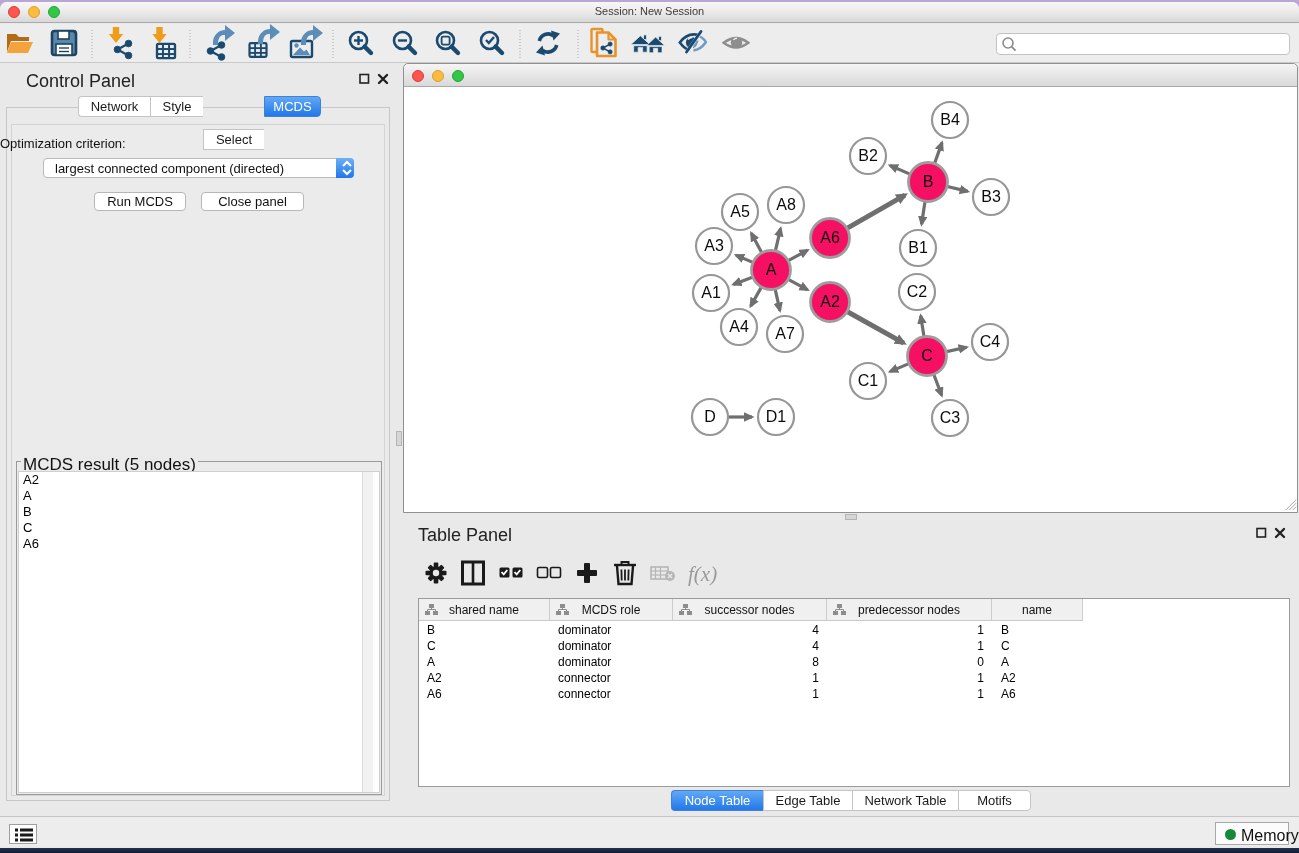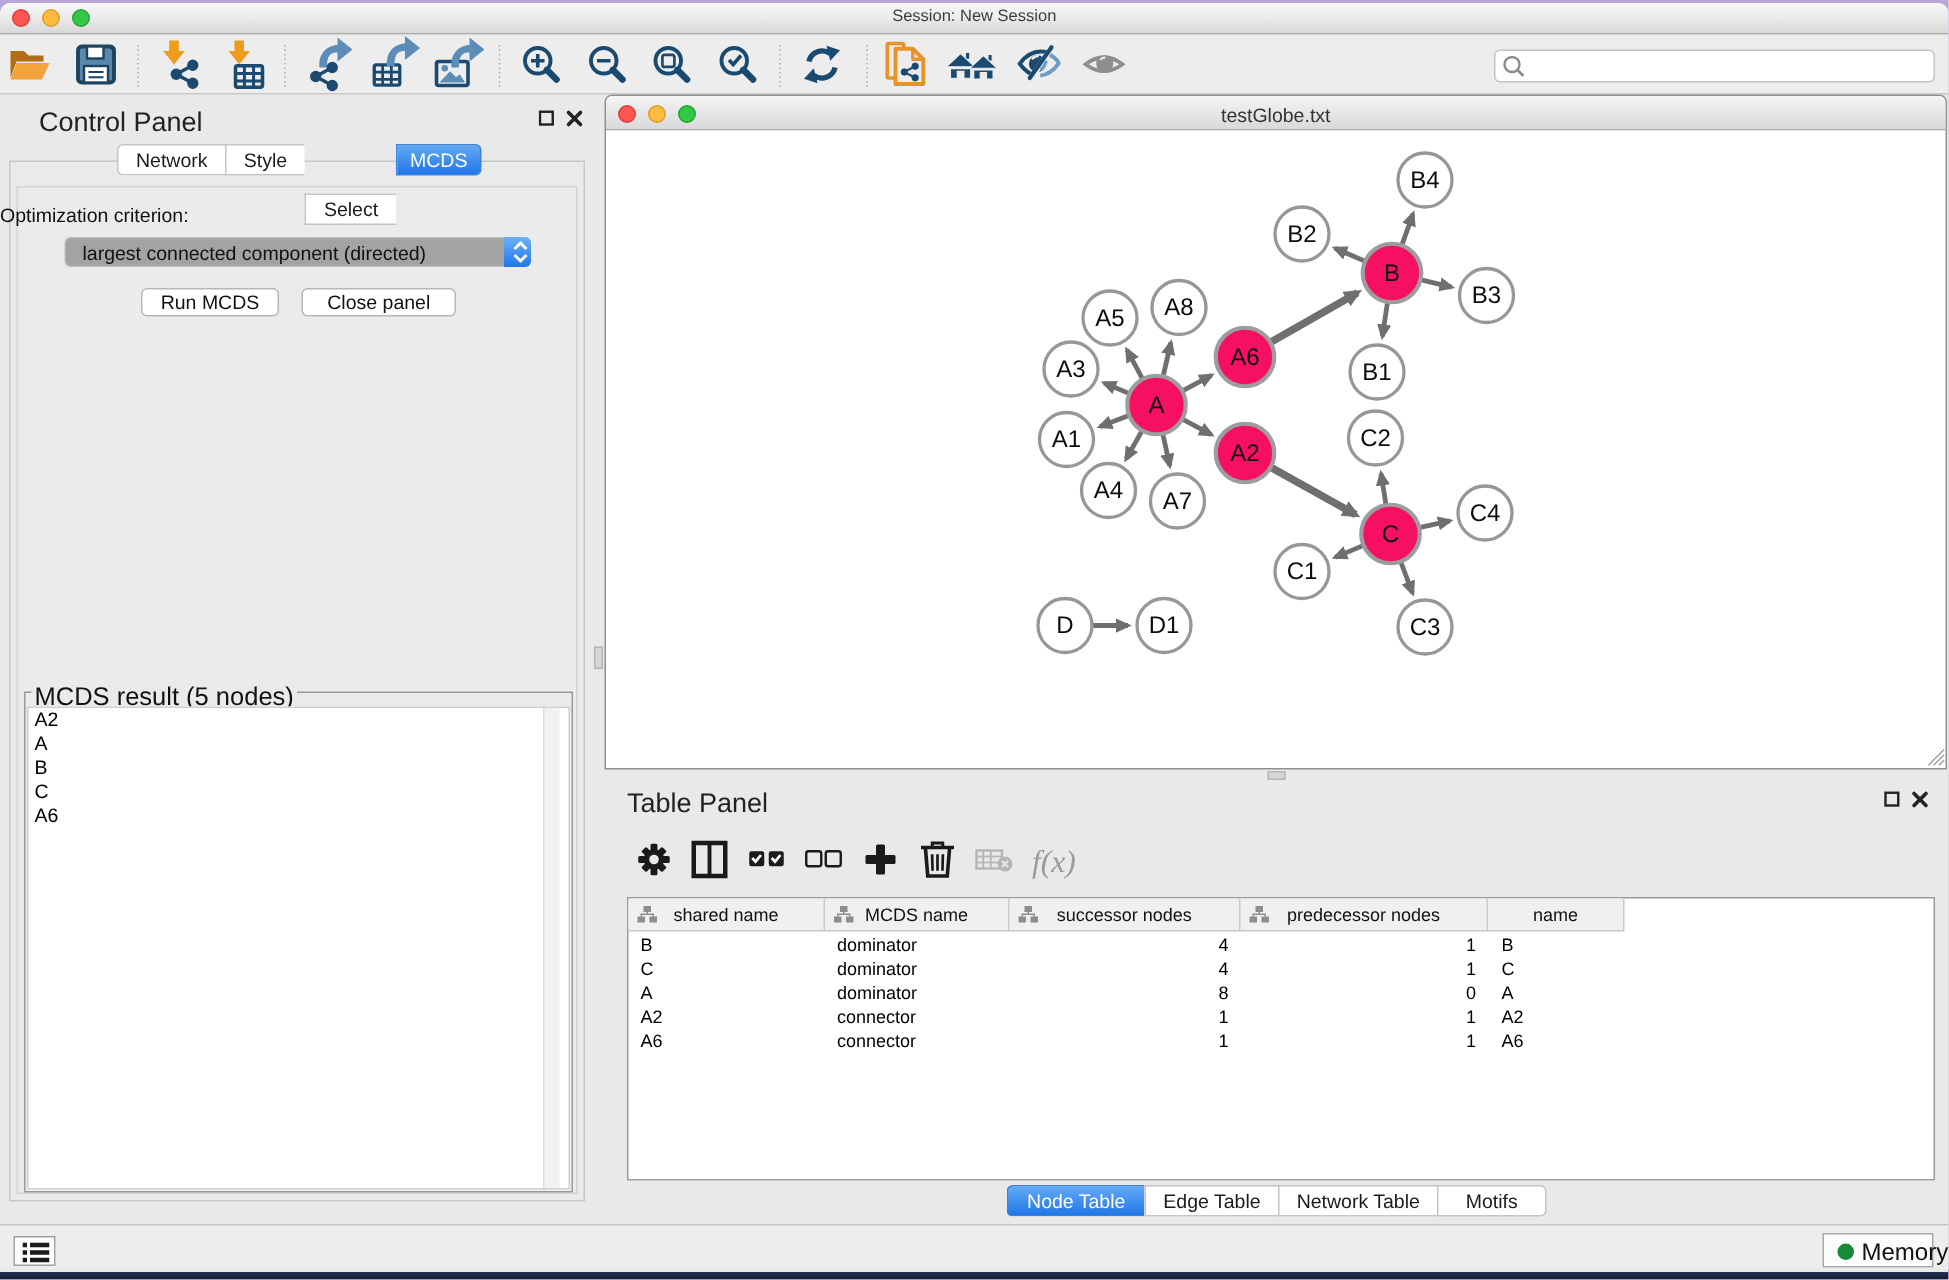--- a/index.html
+++ b/index.html
@@ -37,21 +37,21 @@
   .tabgroup .tab:last-child { border-radius:0 4px 4px 0; border-right:1px solid #c4c4c4; }
   .tabgroup .tab.sel { background:linear-gradient(180deg,#62a9f5,#2277e9); color:#fff;
         border-color:#3e82d8; }
   #cp-pane { position:absolute; left:6px; top:107px; width:384px; height:694px;
              border:1px solid #c8c8c8; background:#eaeaea; }
   #cp-inner { position:absolute; left:11px; top:124px; width:374px; height:672px;
              border:1px solid #d4d4d4; background:#ebebeb; }
   #optlabel { position:absolute; left:0px; top:136px; width:397px; 
               font-size:13px; color:#111; }
   #combo { position:absolute; left:43px; top:158px; width:311px; height:20px;
-           background:#a3a3a3; border:1px solid #b9b9b9; border-radius:4px;
+           background:#ffffff; border:1px solid #b9b9b9; border-radius:4px;
            font-size:13px; color:#111; line-height:19px; text-indent:11px;}
   #combo .step { position:absolute; right:-1px; top:-1px; width:18px; height:20px;
            border-radius:0 4px 4px 0; background:linear-gradient(180deg,#6cb0f7,#2176ea); }
   .btn { position:absolute; height:19px; background:#fff; border:1px solid #b7b7b7;
          border-radius:4px; font-size:13px; color:#111; text-align:center; line-height:17px; }
   
   #fieldset { position:absolute; left:16px; top:461px; width:366px; height:334px;
               border:1px solid #9a9a9a; }
   #fieldlegend { position:absolute; left:21px; top:455px; background:#eaeaea;
               font-size:17px; color:#111; padding:0 2px; }
@@ -268,21 +268,20 @@
     <div class="li">C</div>
     <div class="li">A6</div>
   <div id="mcdssb"></div>
 </div>
 
 <div id="netwin">
   <div id="nettitle">
       <div class="tl t1"></div>
       <div class="tl t2"></div>
       <div class="tl t3"></div>
-    <div class="txt">testGlobe.txt</div>
     </div>
 </div>
 <svg class="abs" style="left:403px;top:87px;" width="894" height="425" viewBox="403 87 894 425">
 <defs>
       <marker id="arr" markerWidth="13" markerHeight="11" refX="8" refY="4.75" orient="auto" markerUnits="userSpaceOnUse">
         <path d="M0,0 L10.5,4.75 L0,9.5 Z" fill="#6f6f6f"></path>
       </marker>
 <marker id="arrb" markerWidth="15" markerHeight="13" refX="8.5" refY="5.5" orient="auto" markerUnits="userSpaceOnUse">
         <path d="M0,0 L12,5.5 L0,11 Z" fill="#6f6f6f"></path>
       </marker>
@@ -419,21 +418,21 @@
 </g>
 
 <text x="270" y="29" font-family="Liberation Serif, serif" font-style="italic" font-size="21" fill="#9a9a9a">f(x)</text>
 </svg>
 <div id="ntable">
     <div id="thead">
   <div class="th" style="left:0;width:131px;">
         <span class="lbl">shared name</span>
       </div>
   <div class="th" style="left:131px;width:123px;">
-        <span class="lbl">MCDS name</span>
+        <span class="lbl">MCDS role</span>
       </div>
   <div class="th" style="left:254px;width:154px;">
         <span class="lbl">successor nodes</span>
       </div>
   <div class="th" style="left:408px;width:165px;">
         <span class="lbl">predecessor nodes</span>
       </div>
   <div class="th" style="left:573px;width:91px;">
         <span class="lbl">name</span>
       </div>

